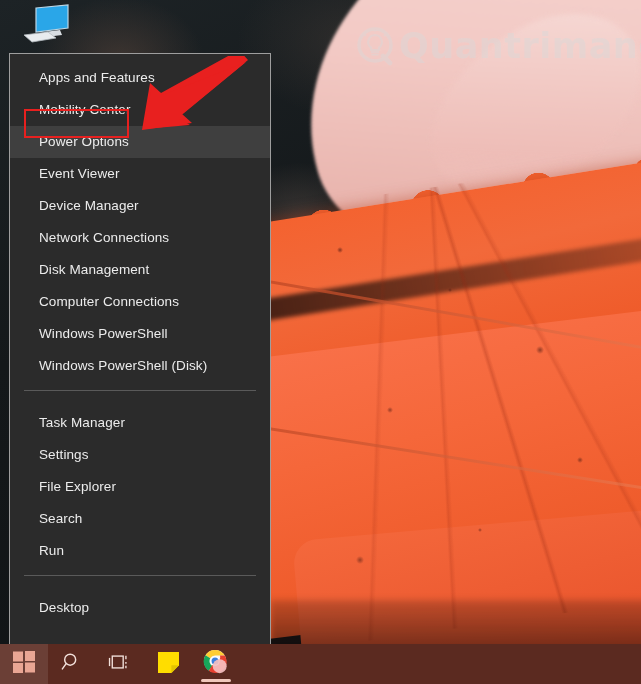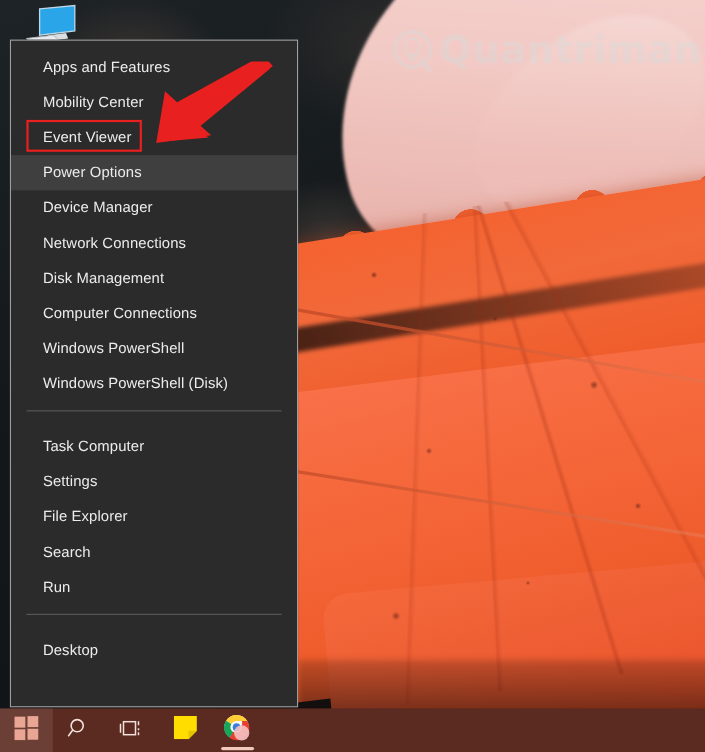--- a/index.html
+++ b/index.html
@@ -176,21 +176,21 @@
     left: 18px;
     top: 2px;
     width: 56px;
     height: 44px;
   }
 
   
   .winx {
     position: absolute;
     left: 9px;
-    top: 36px;
+    top: 53px;
     width: 262px;
     height: 607px;
     background: #2b2b2b;
     border: 1px solid #9e9e9e;
     box-sizing: border-box;
     padding-top: 8px;
     color: #e8e8e8;
     font-size: 13.5px;
   }
   .menu-item {
@@ -319,36 +319,36 @@
       </svg>
     </span>
     <span class="wm-text">Quantrimang</span>
   </div>
 
   <div class="winx">
 
     <div>
       <div class="menu-item">Apps and Features</div>
       <div class="menu-item">Mobility Center</div>
+      <div class="menu-item highlight">Power Options</div>
       <div class="menu-item">Event Viewer</div>
-      <div class="menu-item highlight">Power Options</div>
       <div class="menu-item">Device Manager</div>
       <div class="menu-item">Network Connections</div>
       <div class="menu-item">Disk Management</div>
       <div class="menu-item">Computer Connections</div>
       <div class="menu-item">Windows PowerShell</div>
       <div class="menu-item">Windows PowerShell (Disk)</div>
     </div>
 
     <div class="sep-wrap">
       <div class="separator"></div>
     </div>
 
     <div>
-      <div class="menu-item">Task Computer</div>
+      <div class="menu-item">Task Manager</div>
       <div class="menu-item">Settings</div>
       <div class="menu-item">File Explorer</div>
       <div class="menu-item">Search</div>
       <div class="menu-item">Run</div>
     </div>
 
     <div class="sep-wrap">
       <div class="separator"></div>
     </div>
 

